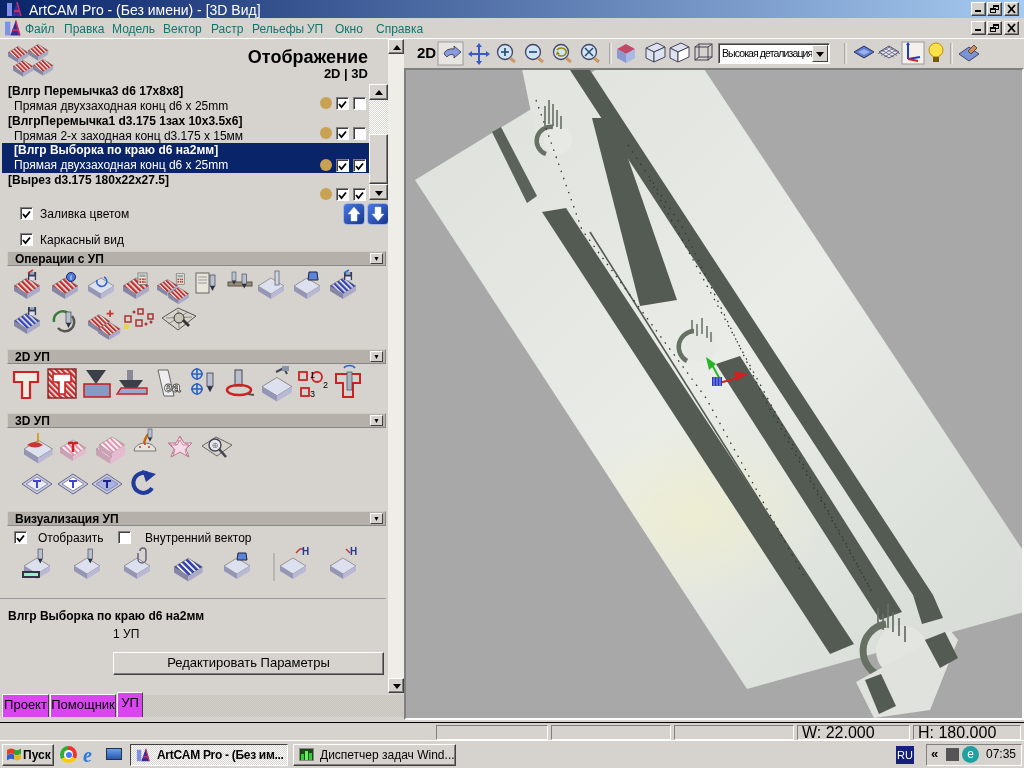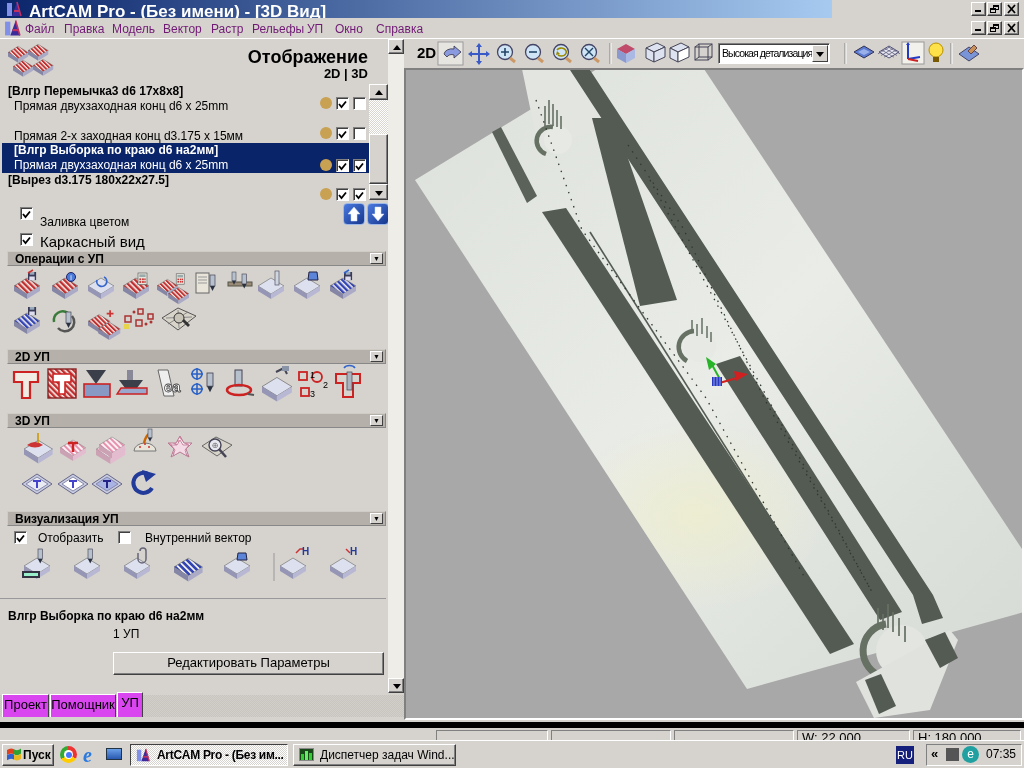--- a/index.html
+++ b/index.html
@@ -1,34 +1,34 @@
 <!DOCTYPE html>
 <html><head><meta charset="utf-8"><style>
 *{margin:0;padding:0;box-sizing:border-box}
 html,body{width:1024px;height:768px;overflow:hidden}
 body{font-family:"Liberation Sans",sans-serif;background:#d6d3ce;position:relative}
 .abs{position:absolute}
-#titlebar{left:0;top:0;width:832px;height:18px;background:linear-gradient(to right,#0a246a,#a6caf0);color:#fff;font-weight:bold;font-size:17px}
+#titlebar{left:0;top:0;width:1024px;height:18px;background:linear-gradient(to right,#0a246a,#a6caf0);color:#fff;font-weight:normal;font-size:14px}
 #titletext{left:29px;top:2px}
 .winbtn{width:15px;height:14px;top:2px;background:#d6d3ce;border:1px solid;border-color:#fff #404040 #404040 #fff;box-shadow:inset -1px -1px 0 #808080;font-size:9px;text-align:center;line-height:12px;color:#000}
-#menubar{left:0;top:18px;width:1024px;height:21px;background:#d6d3ce;border-bottom:1px solid #fff;font-size:12px;color:#701a75}
+#menubar{left:0;top:18px;width:1024px;height:21px;background:#d6d3ce;border-bottom:1px solid #fff;font-size:12px;color:#0f766e}
 .mi{top:4px}
 #panel{left:0;top:39px;width:404px;height:683px;background:#d6d3ce}
 .b{font-weight:bold}
 .row{position:absolute;left:0;width:370px;height:15px;font-size:12px;line-height:15px;white-space:nowrap}
 .hl{background:#0a246a;color:#fff}
 .circ{position:absolute;width:12px;height:12px;border-radius:50%;background:#c8a152}
 .cb{position:absolute;width:13px;height:13px;background:#fff;border:1px solid;border-color:#808080 #fff #fff #808080;box-shadow:inset 1px 1px 0 #404040}
 .hdr{position:absolute;left:7px;width:379px;height:15px;background:#b5b1aa;border:1px solid #888;border-color:#cfccc6 #888 #888 #cfccc6;font-size:12px;font-weight:bold;line-height:14px;padding-left:7px}
 .hbtn{position:absolute;right:2px;top:1px;width:13px;height:11px;background:#d6d3ce;border:1px solid;border-color:#fff #404040 #404040 #fff;font-size:7px;line-height:9px;text-align:center}
 .sb{position:absolute;background:#d6d3ce;border:1px solid;border-color:#fff #404040 #404040 #fff;box-shadow:inset -1px -1px 0 #808080}
 .tri{width:0;height:0;position:absolute}
 #toolbar{left:404px;top:39px;width:620px;height:29px;background:#d6d3ce;font-size:12px}
 #viewport{left:404px;top:68px;width:620px;height:652px;background:#a8a8a8;border:2px solid;border-color:#808080 #fff #fff #808080}
-#statusbar{left:0;top:722px;width:1024px;height:18px;background:#d6d3ce;border-top:6px solid #000000;font-size:13px}
+#statusbar{left:0;top:722px;width:1024px;height:18px;background:#d6d3ce;border-top:1px solid #000000;font-size:16px}
 .spanel{position:absolute;top:2px;height:15px;border:1px solid;border-color:#808080 #fff #fff #808080;line-height:14px;padding-left:4px}
 #taskbar{left:0;top:740px;width:1024px;height:17px;background:#d6d3ce;border-top:1px solid #fff;font-size:12px}
 .tab{position:absolute;top:694px;height:23px;background:#d946ef;border:1px solid;border-color:#fff #404040 #404040 #fff;border-bottom:none;font-size:13px;text-align:center;line-height:20px}
 .tbtn{position:absolute;top:3px;height:22px;background:#d6d3ce;border:1px solid;border-color:#fff #404040 #404040 #fff;box-shadow:inset -1px -1px 0 #808080;line-height:20px}
 </style></head>
 <body>
 <svg id="logo1" class="abs" style="left:6px;top:1px;z-index:5" width="17" height="16" viewBox="0 0 17 16">
     <rect x="1" y="2" width="5" height="13" fill="#8090e8"></rect>
     <path d="M6,15 L11,1 L15,15 Z" fill="#3a2a9a"></path>
     <path d="M8,10 h6" stroke="#c03060" stroke-width="2"></path>
@@ -73,20 +73,21 @@
     <span class="abs winbtn" style="left:1004px;top:3px"><svg width="13" height="12">
         <path d="M3,2 L10,10 M10,2 L3,10" stroke="#000" stroke-width="1.8"></path>
       </svg></span>
 </div>
 <div id="panel" class="abs">
   <div class="abs b" style="right:36px;top:8px;font-size:18px">Отображение</div>
   <div class="abs b" style="right:36px;top:27px;font-size:13px">2D | 3D</div>
 
   <div class="row b" style="top:45px;left:8px">[Влгр Перемычка3 d6 17x8x8]</div>
   <div class="row" style="top:60px;left:14px">Прямая двухзаходная конц d6 x 25mm</div>
+  <div class="row b" style="top:75px;left:8px">[ВлгрПеремычка1 d3.175 1зах 10x3.5x6]</div>
   <div class="row" style="top:90px;left:14px">Прямая 2-х заходная конц d3.175 x 15мм</div>
   <div class="row b hl" style="top:104px;left:2px;padding-left:12px;width:368px">[Влгр Выборка по краю d6 на2мм]</div>
   <div class="row hl" style="top:119px;left:2px;padding-left:12px;width:368px">Прямая двухзаходная конц d6 x 25mm</div>
   <div class="row b" style="top:134px;left:8px">[Вырез d3.175 180x22x27.5]</div>
 
   <div class="circ" style="left:320px;top:58px"></div>
     <div class="cb" style="left:336px;top:58px">
       <svg width="11" height="11" style="position:absolute;left:0;top:1px">
         <path d="M2,5 L4.5,8 L9,2.5" stroke="#000" stroke-width="1.8" fill="none"></path>
       </svg>
@@ -136,27 +137,27 @@
       </svg></div>
   <div class="abs" style="left:367px;top:164px;width:22px;height:22px;border-radius:4px;background:linear-gradient(135deg,#4a7ae0,#16368c);border:1px solid #9db8e8"><svg width="20" height="20">
         <path d="M10,17 L4,10 H7 V3 H13 V10 H16 Z" fill="#fff" stroke="#cdf" stroke-width="0.5"></path>
       </svg></div>
 
   <div class="cb" style="left:20px;top:168px">
       <svg width="11" height="11" style="position:absolute;left:0;top:1px">
         <path d="M2,5 L4.5,8 L9,2.5" stroke="#000" stroke-width="1.8" fill="none"></path>
       </svg>
     </div>
-    <span class="abs" style="left:40px;top:176px;font-size:12px">Заливка цветом</span>
+    <span class="abs" style="left:40px;top:168px;font-size:12px">Заливка цветом</span>
   <div class="cb" style="left:20px;top:194px">
       <svg width="11" height="11" style="position:absolute;left:0;top:1px">
         <path d="M2,5 L4.5,8 L9,2.5" stroke="#000" stroke-width="1.8" fill="none"></path>
       </svg>
     </div>
-    <span class="abs" style="left:40px;top:194px;font-size:15px">Каркасный вид</span>
+    <span class="abs" style="left:40px;top:194px;font-size:12px">Каркасный вид</span>
 
   <div class="hdr" style="top:212px">Операции с УП<span class="hbtn">▼</span></div>
   <div class="hdr" style="top:310px">2D УП<span class="hbtn">▼</span></div>
   <div class="hdr" style="top:374px">3D УП<span class="hbtn">▼</span></div>
   <div class="hdr" style="top:472px">Визуализация УП<span class="hbtn">▼</span></div>
   <div class="cb" style="left:14px;top:492px">
       <svg width="11" height="11" style="position:absolute;left:0;top:1px">
         <path d="M2,5 L4.5,8 L9,2.5" stroke="#000" stroke-width="1.8" fill="none"></path>
       </svg>
     </div>

